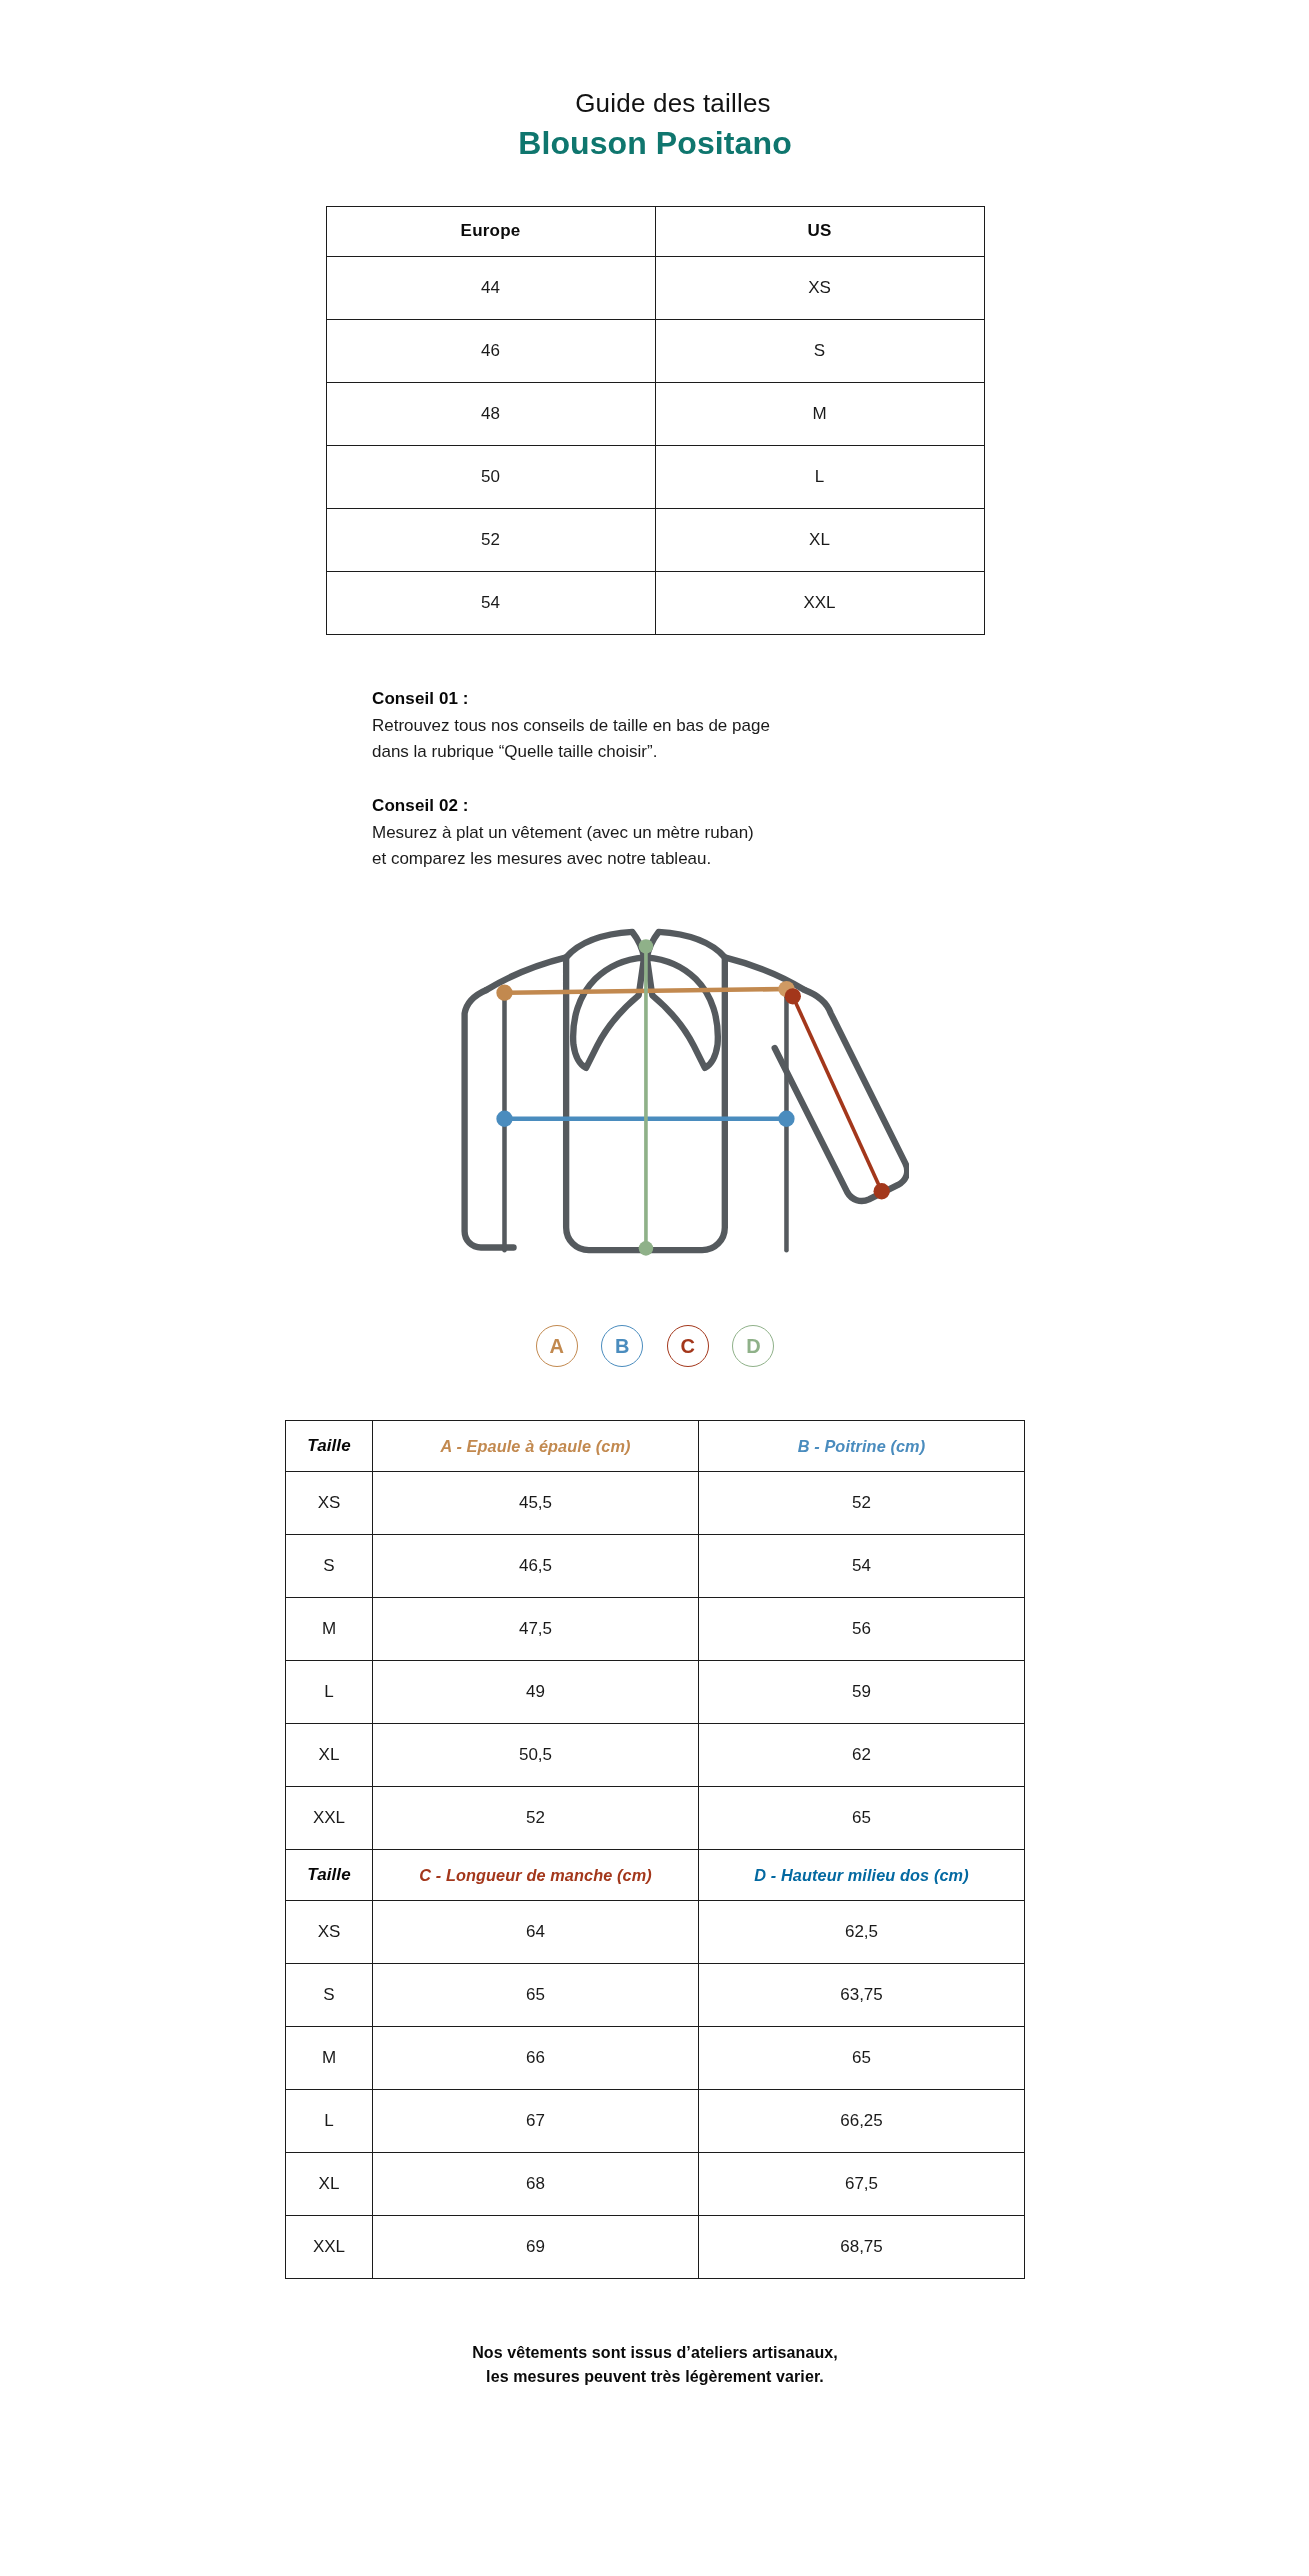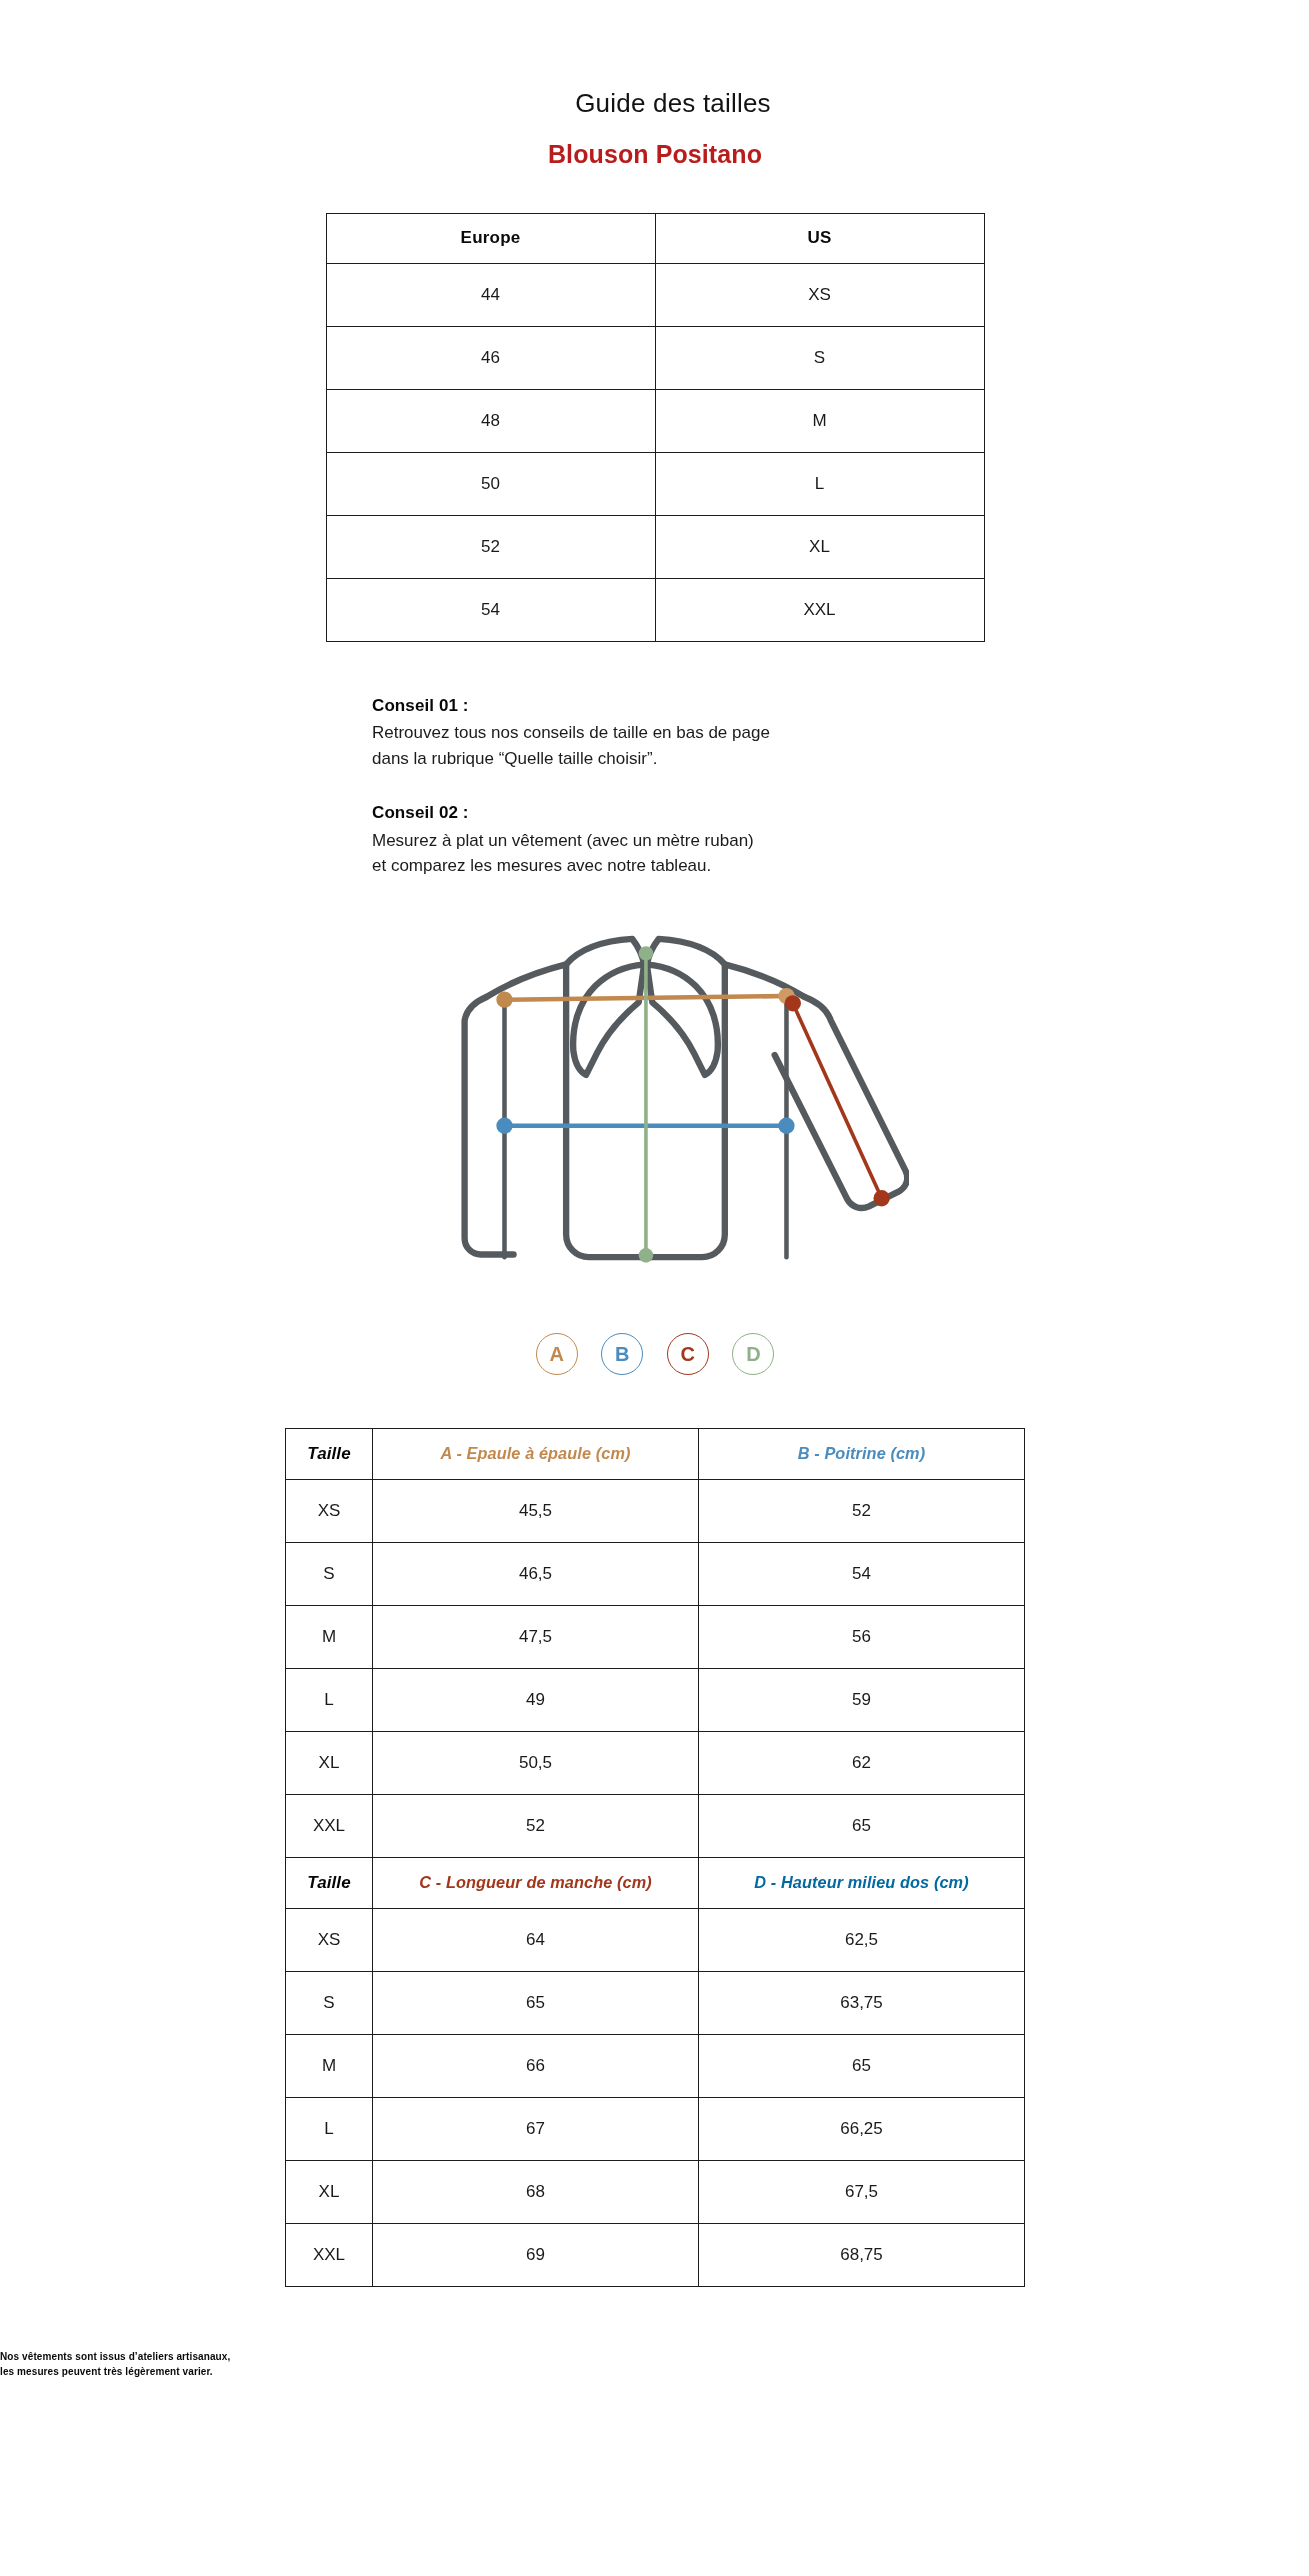--- a/index.html
+++ b/index.html
@@ -30,25 +30,25 @@
   }
   .header .eyebrow {
     font-size: 26px;
     font-weight: 400;
     letter-spacing: 0.2px;
     color: #131313;
     line-height: 1.25;
     padding-left: 36px;
   }
   .header .title {
-    font-size: 25px;
+    font-size: 32px;
     font-weight: 700;
     letter-spacing: 0.1px;
-    color: #b91c1c;
-    margin-top: 19px;
+    color: #0f766e;
+    margin-top: 3px;
     line-height: 1.25;
   }
 
   
   table {
     border-collapse: collapse;
     table-layout: fixed;
     background: #ffffff;
   }
   table td, table th {
@@ -155,21 +155,22 @@
   .meas-table td {
     height: 63px;
     font-size: 17px;
     color: #1a1a1a;
   }
   .meas-table td.size-col { font-size: 17px; }
 
   
   .footnote {
     margin-top: 62px;
-    font-size: 10px;
+    text-align: center;
+    font-size: 16px;
     font-weight: 700;
     line-height: 1.5;
     color: #0a0a0a;
     letter-spacing: 0.1px;
     padding-bottom: 54px;
   }
 </style>
 </head>
 <body>
 

